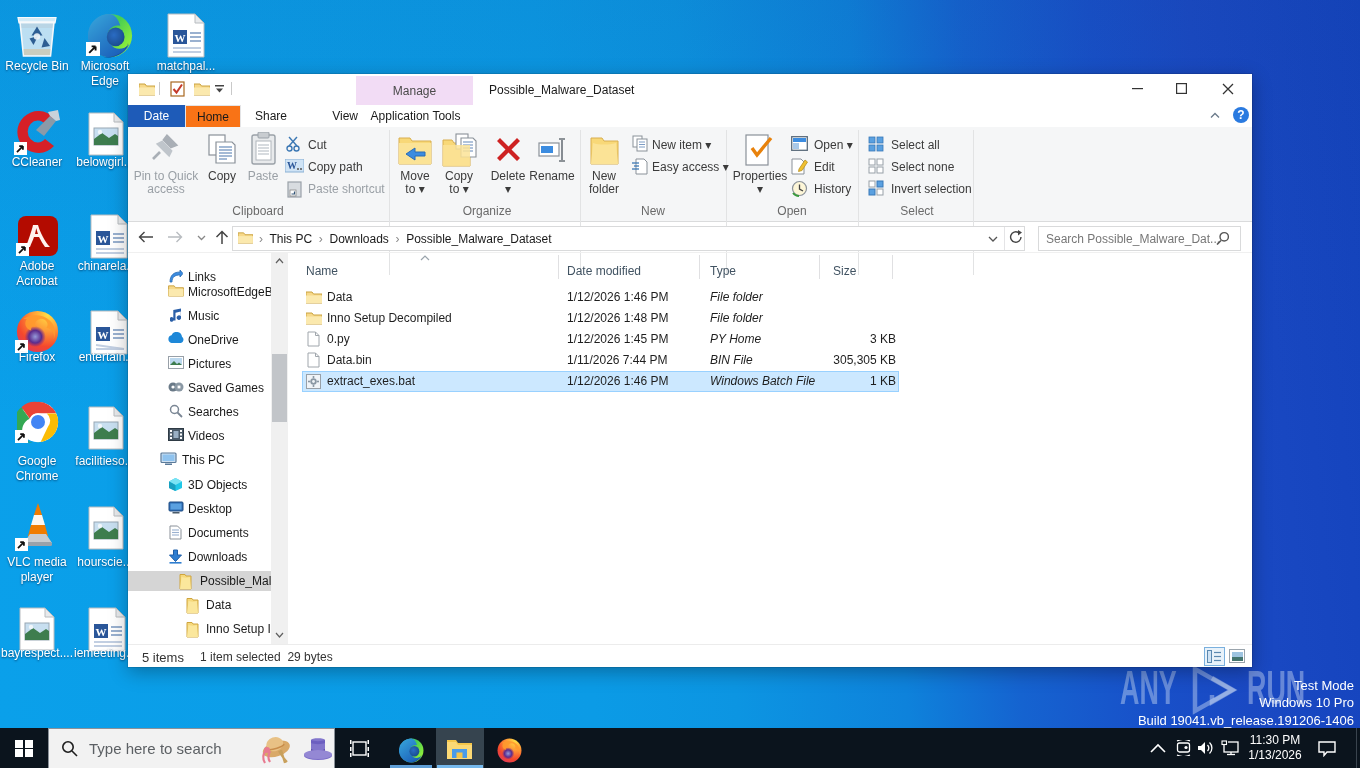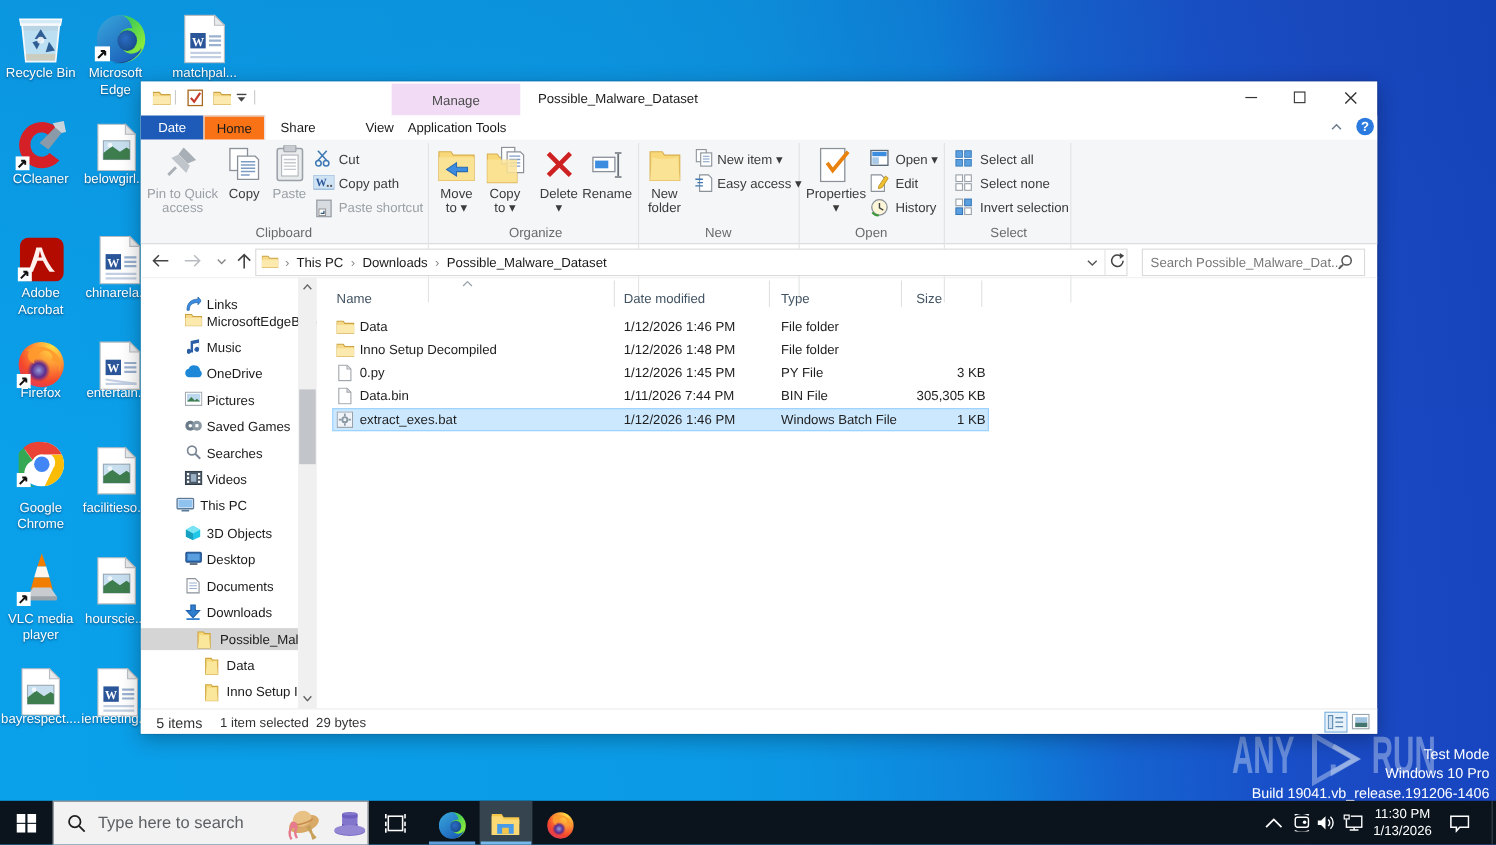--- a/index.html
+++ b/index.html
@@ -22,21 +22,21 @@
   }
   .ribbonbtn-label { text-align:center; line-height:13px; color:#3b3b3b; }
   .gray { color:#9aa0a6; }
   .grouplabel { position:absolute; top:77px; font-size:12px; color:#6a6a6a; text-align:center; }
   .vsep { position:absolute; top:3px; width:1px; height:145px; background:#e2e3e4; }
   .navitem { position:absolute; left:0; width:143px; height:20px; font-size:12px; color:#1a1a1a; white-space:nowrap; }
   .navitem svg, .navitem .nicon { position:absolute; top:2px; }
   .fl-row { position:absolute; left:0; width:964px; height:21px; font-size:12px; color:#1e1e1e; white-space:nowrap; }
   .fl-c1 { position:absolute; left:39px; top:3px; }
   .fl-c2 { position:absolute; left:279px; top:3px; }
-  .fl-c3 { position:absolute; left:422px; top:3px; }
+  .fl-c3 { position:absolute; left:422px; top:3px;font-style:italic; }
   .fl-c4 { position:absolute; left:500px; top:3px; width:108px; text-align:right; }
   
   #taskbar {
     position:absolute; left:0; top:728px; width:1360px; height:40px;
     background:#0B141D;
   }
 </style>
 </head>
 <body>
 
@@ -712,21 +712,21 @@
         <span class="fl-c2">1/12/2026 1:48 PM</span>
         <span class="fl-c3">File folder</span>
     </div>
     <div class="fl-row" style="top:77px">
       <svg class="abs" style="left:19px;top:2px" width="13" height="16" viewBox="0 0 13 16">
           <path d="M1 1 L8.5 1 L12 4.5 L12 15 L1 15 Z" fill="#fff" stroke="#a0a6ac" stroke-width="1"></path>
           <path d="M8.5 1 L8.5 4.5 L12 4.5" fill="none" stroke="#a0a6ac" stroke-width="1"></path>
         </svg>
       <span class="fl-c1">0.py</span>
         <span class="fl-c2">1/12/2026 1:45 PM</span>
-        <span class="fl-c3">PY File</span>
+        <span class="fl-c3">PY Home</span>
         <span class="fl-c4">3 KB</span>
     </div>
     <div class="fl-row" style="top:98px">
       <svg class="abs" style="left:19px;top:2px" width="13" height="16" viewBox="0 0 13 16">
           <path d="M1 1 L8.5 1 L12 4.5 L12 15 L1 15 Z" fill="#fff" stroke="#a0a6ac" stroke-width="1"></path>
           <path d="M8.5 1 L8.5 4.5 L12 4.5" fill="none" stroke="#a0a6ac" stroke-width="1"></path>
         </svg>
       <span class="fl-c1">Data.bin</span>
         <span class="fl-c2">1/11/2026 7:44 PM</span>
         <span class="fl-c3">BIN File</span>

